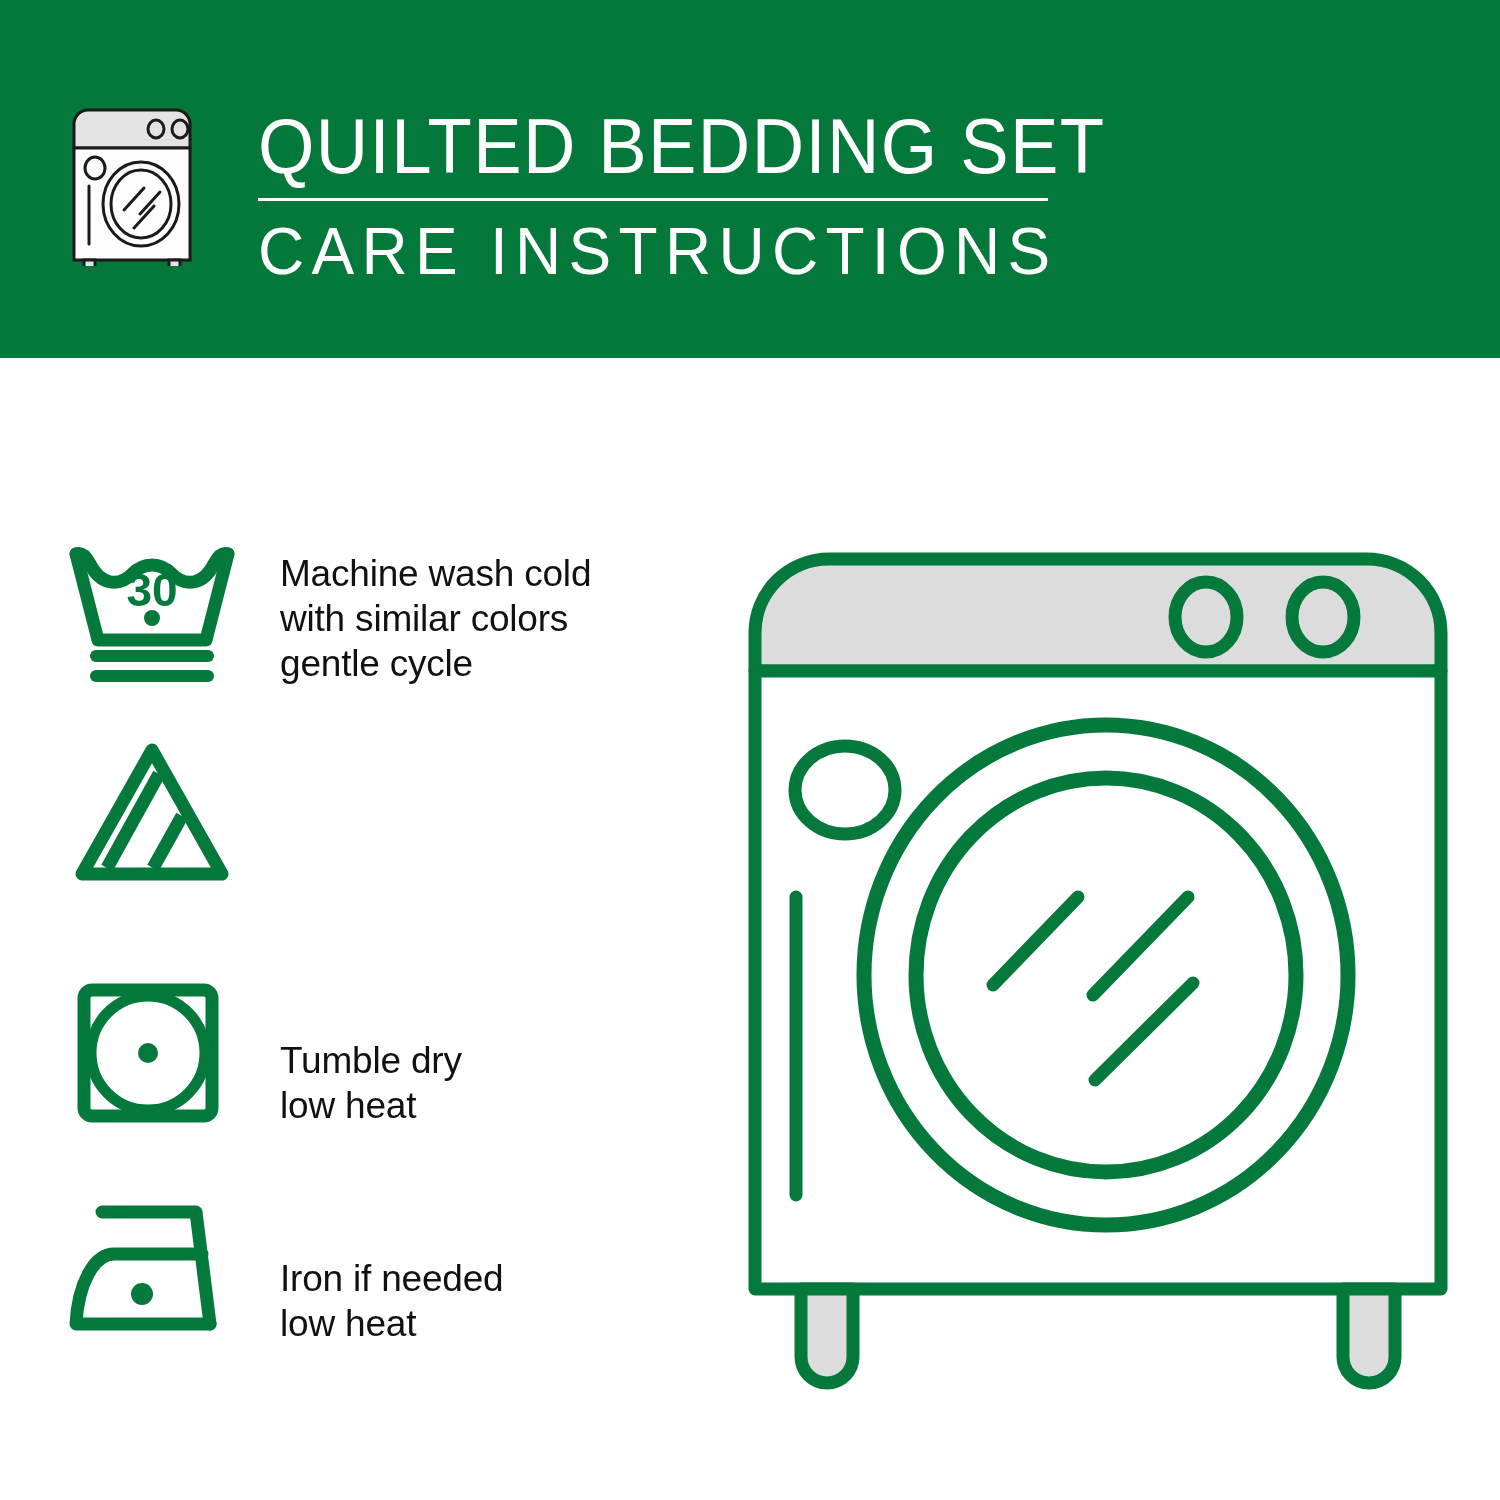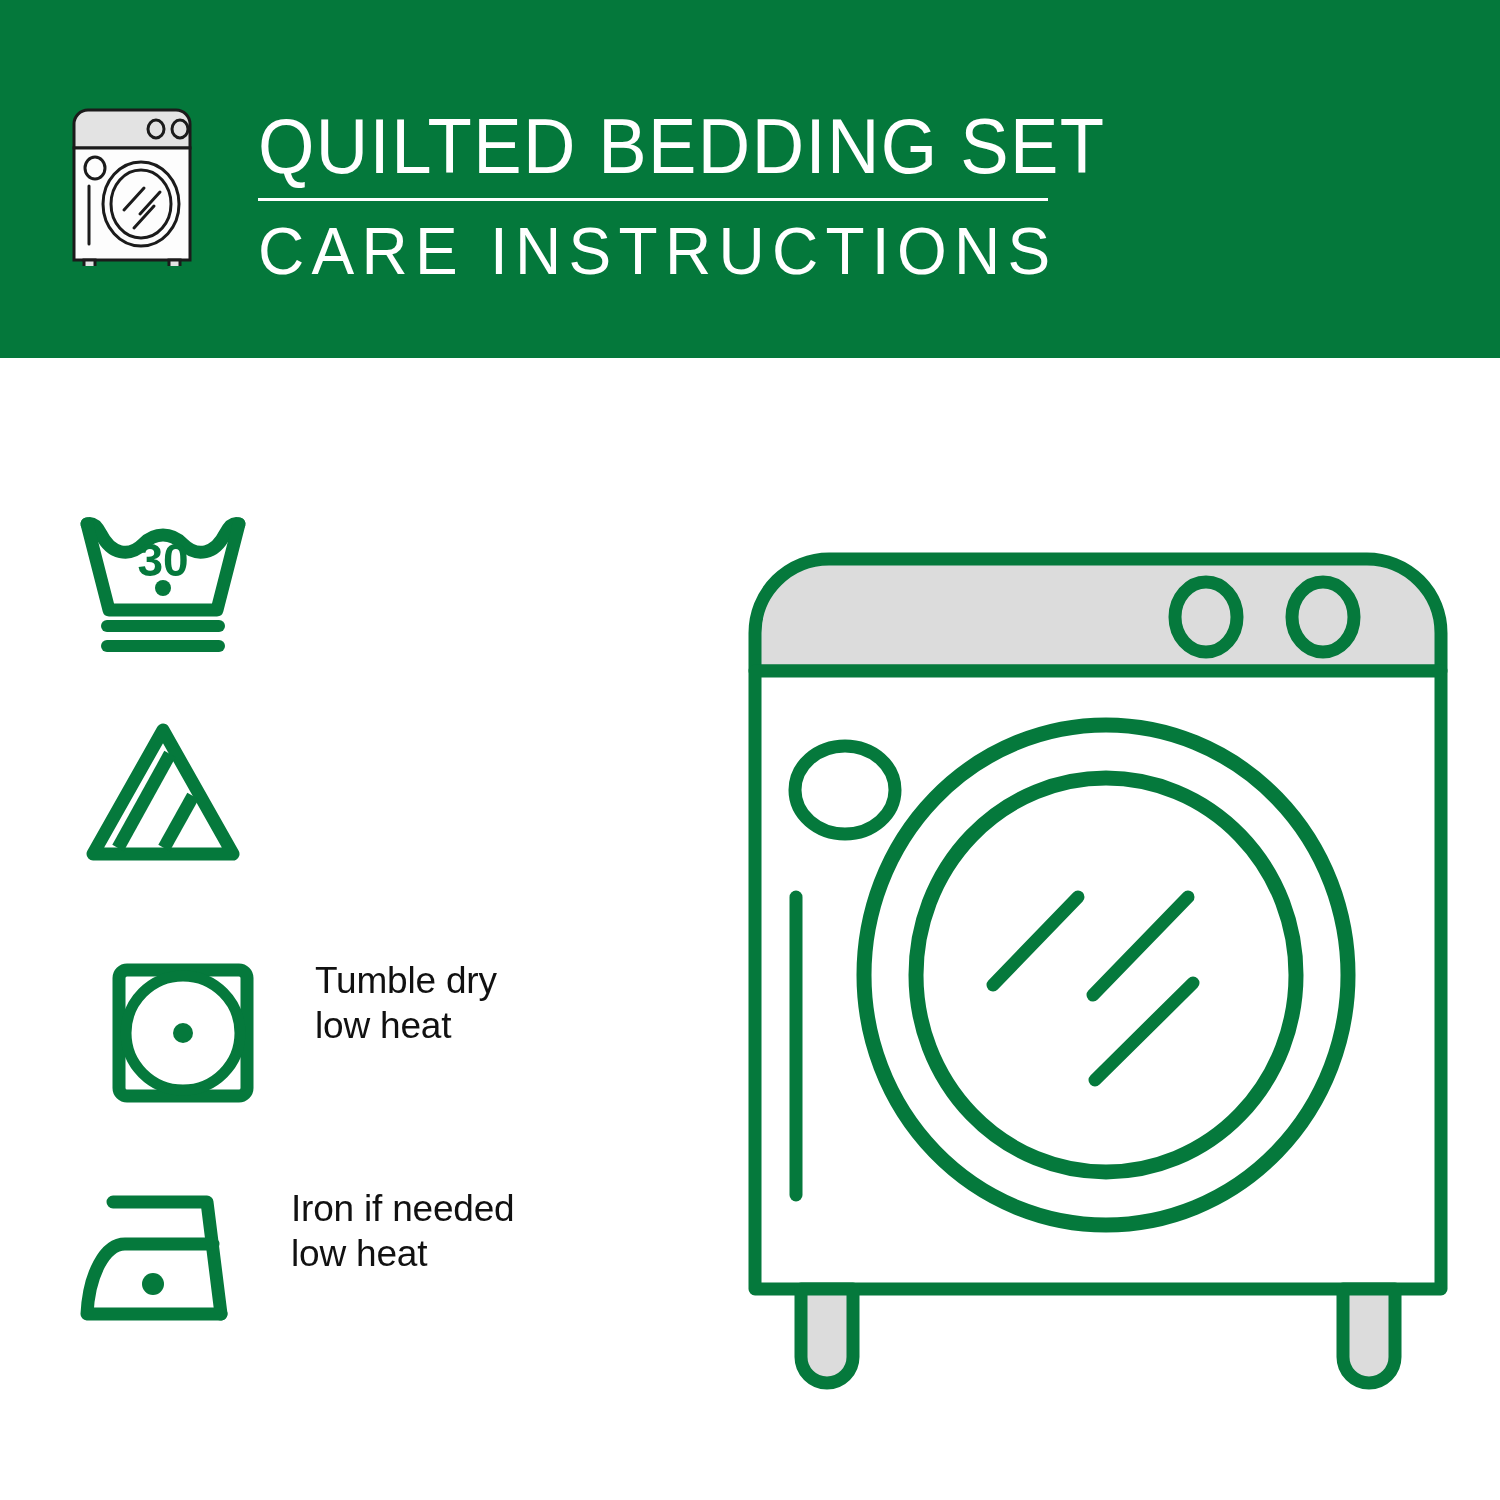--- a/index.html
+++ b/index.html
@@ -73,28 +73,28 @@
   
   #care-list {
     position: absolute;
     left: 0;
     top: 358px;
     width: 740px;
     height: 1142px;
   }
   .care-row {
     position: absolute;
-    left: 11px;
+    left: 0;
     width: 740px;
     display: flex;
-    align-items: flex-start;
+    align-items: flex-end;
   }
   .care-row-0 { top: 148px; height: 180px; }
   .care-row-1 { top: 358px; height: 170px; }
-  .care-row-2 { top: 600px; height: 170px; padding-left: 24px; }
+  .care-row-2 { top: 600px; height: 170px; }
   .care-row-3 { top: 828px; height: 160px; }
 
   .care-symbol {
     flex: 0 0 auto;
     width: 200px;
     margin-left: 62px;
     display: flex;
     align-items: center;
     justify-content: flex-start;
   }
@@ -173,20 +173,23 @@
           <path d="M14 18 L 36 104 L 144 104 L 166 18" fill="none" stroke="#05793C" stroke-width="13" stroke-linejoin="round" stroke-linecap="round"></path>
 
           <line x1="34" y1="120" x2="146" y2="120" stroke="#05793C" stroke-width="12" stroke-linecap="round"></line>
           <line x1="34" y1="140" x2="146" y2="140" stroke="#05793C" stroke-width="12" stroke-linecap="round"></line>
 
           <circle cx="90" cy="82" r="8" fill="#05793C"></circle>
 
           <text x="90" y="70" text-anchor="middle" font-family="'Liberation Sans', sans-serif" font-size="46" font-weight="bold" fill="#05793C">30</text>
         </svg>
       </div>
+      <div class="care-label">Machine wash cold
+with similar colors
+gentle cycle</div>
     </div>
 
     <div class="care-row care-row-1">
       <div class="care-symbol">
         <svg viewBox="0 0 180 150" width="180" height="150" aria-hidden="true">
           <path d="M90 14 L 160 138 L 20 138 Z" fill="none" stroke="#05793C" stroke-width="13" stroke-linejoin="round"></path>
 
           <path d="M97 38 L 45 132" fill="none" stroke="#05793C" stroke-width="13" stroke-linecap="butt"></path>
 
           <path d="M120 80 L 91 132" fill="none" stroke="#05793C" stroke-width="13" stroke-linecap="butt"></path>

